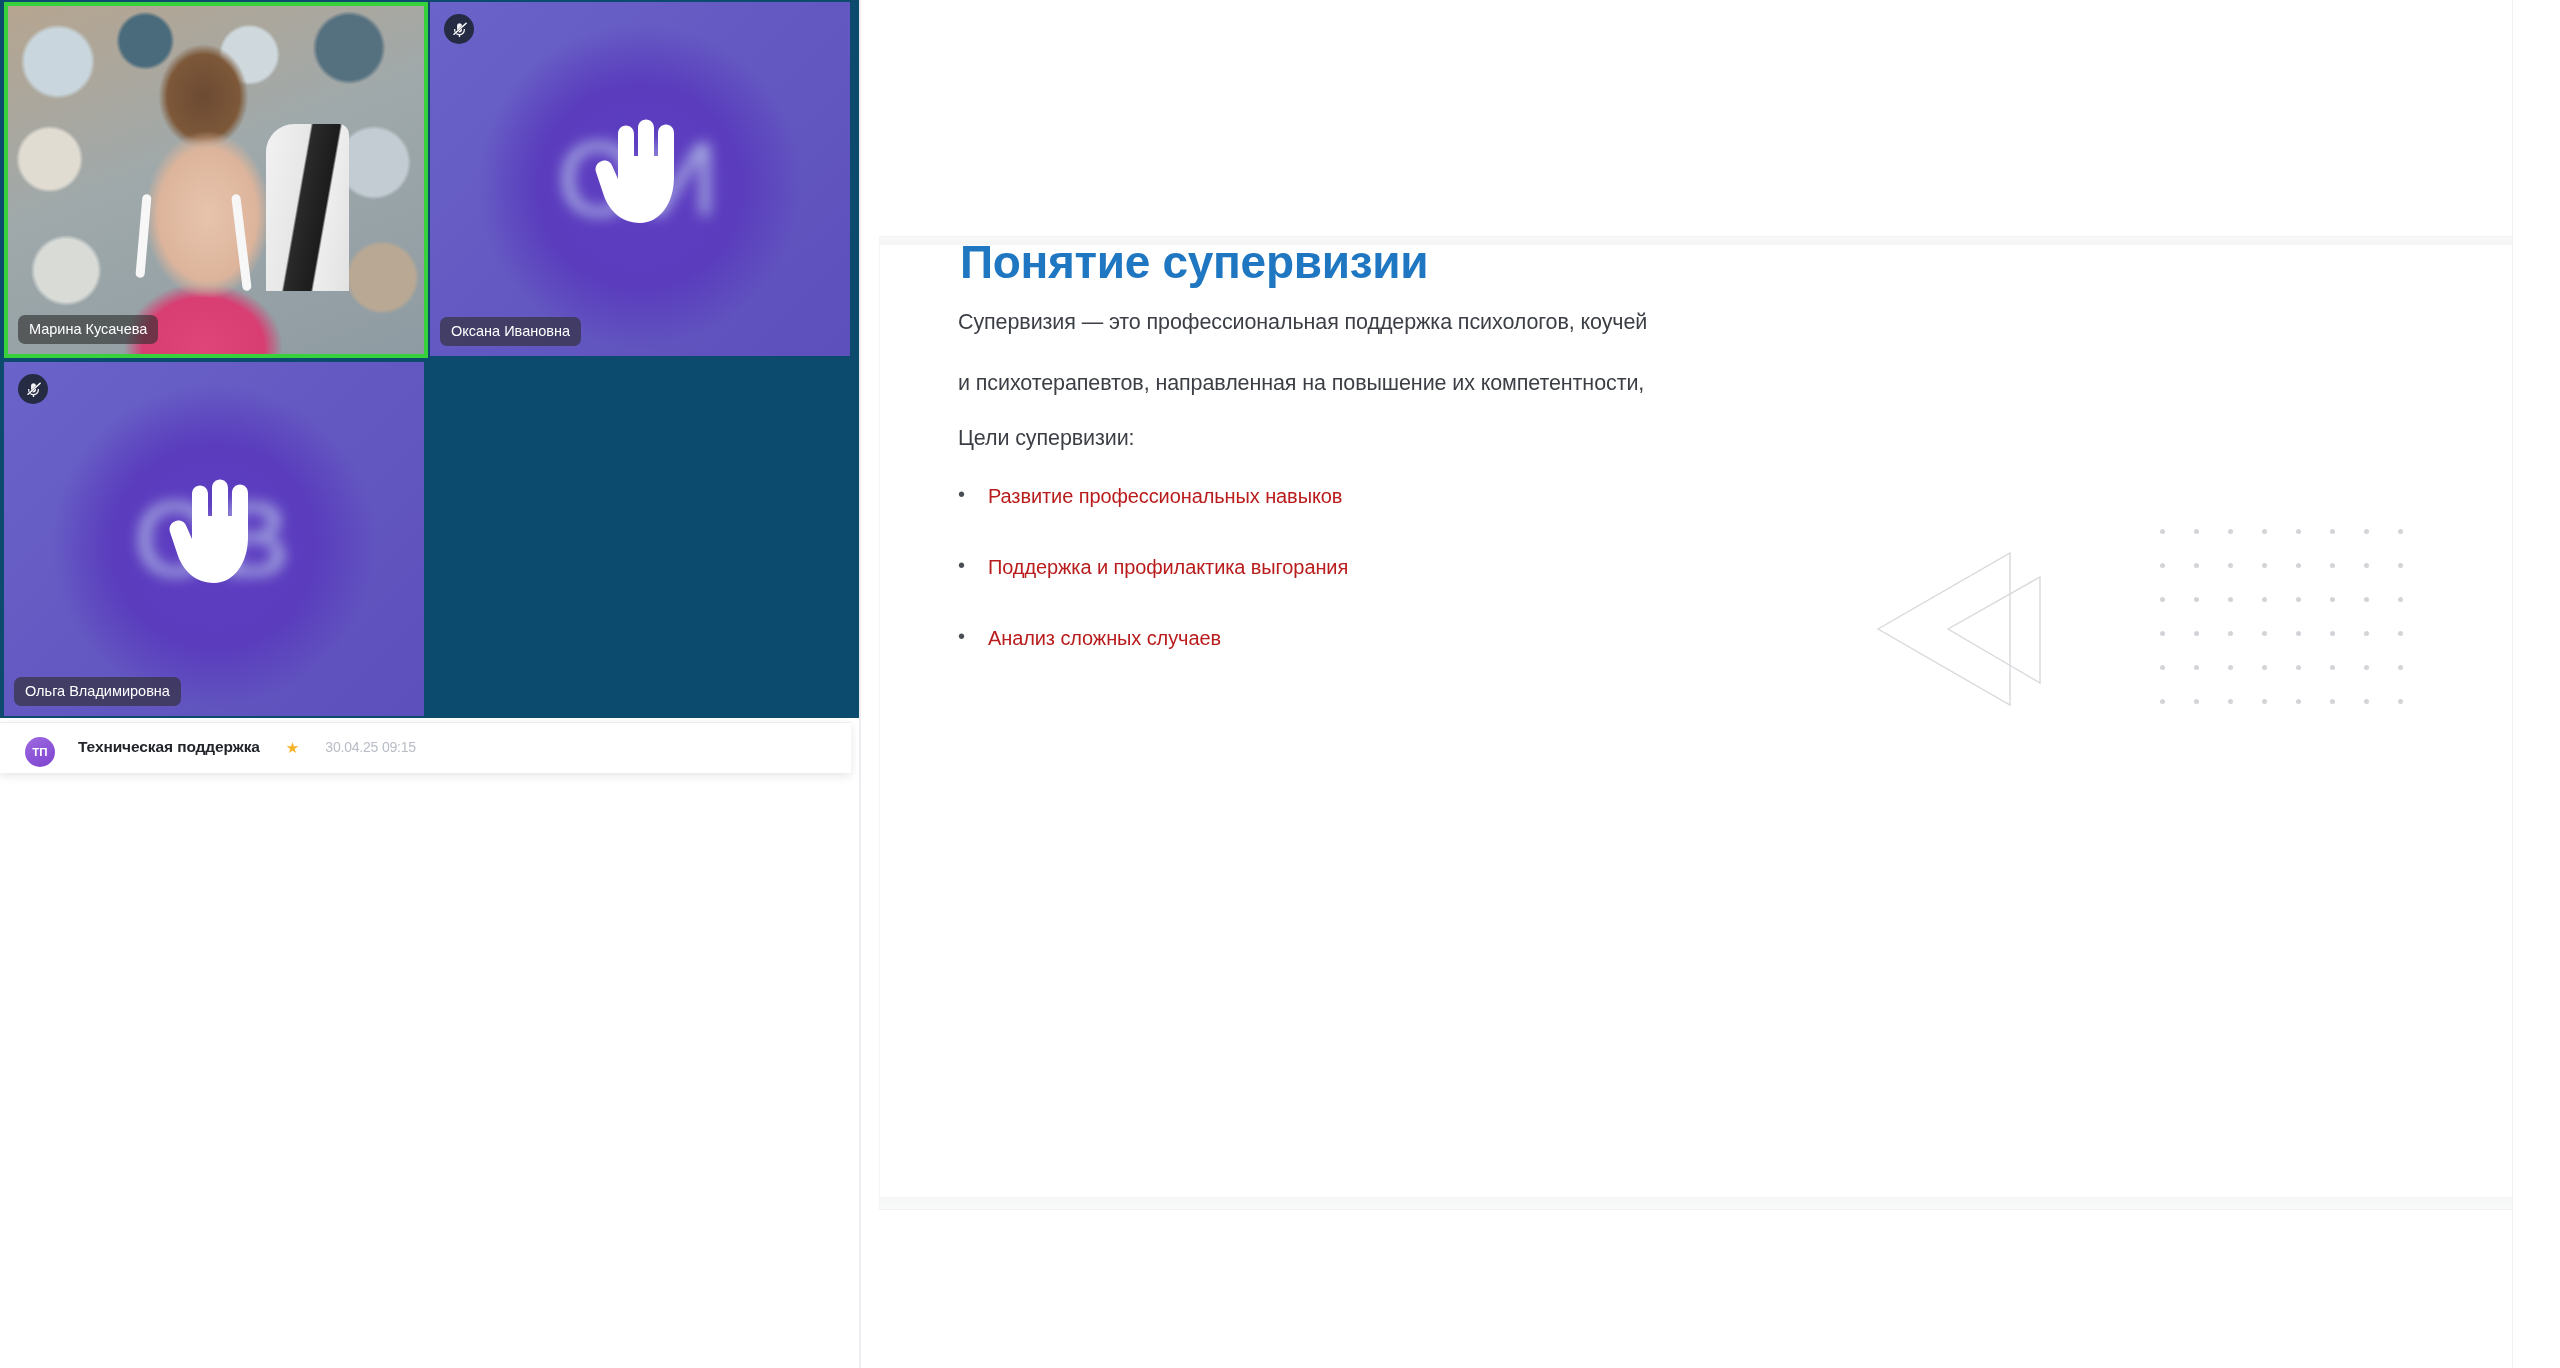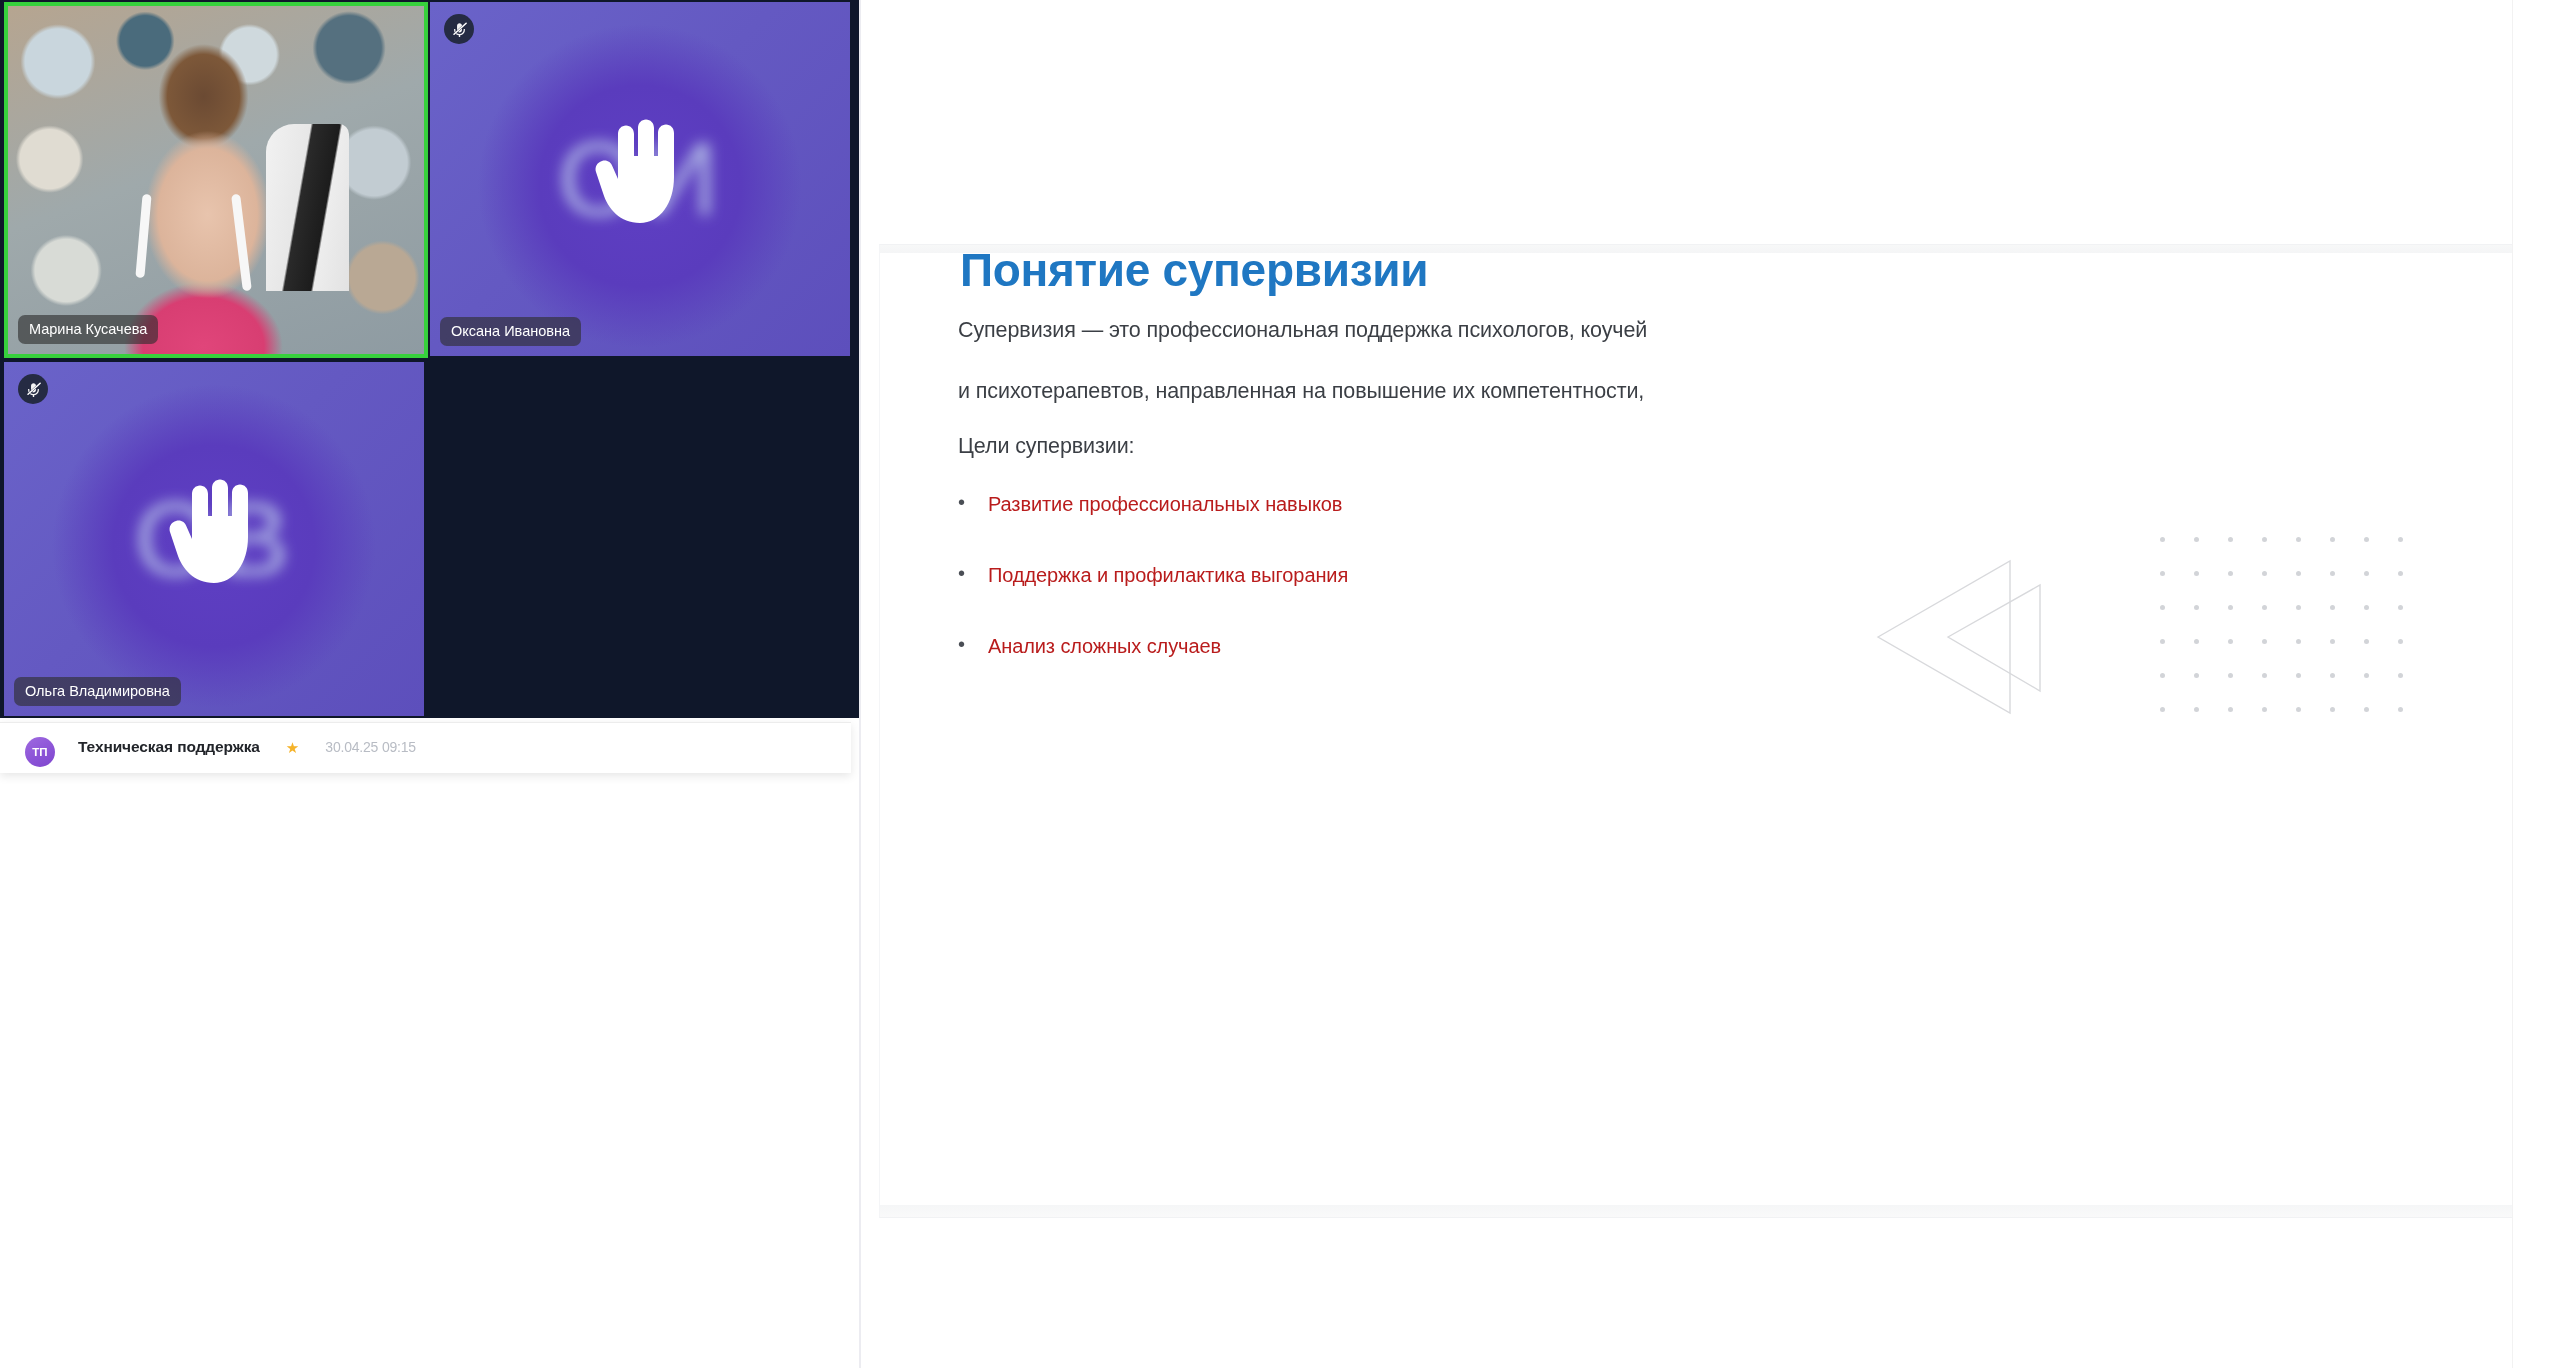--- a/index.html
+++ b/index.html
@@ -7,21 +7,21 @@
     width: 2560px; height: 1368px;
     background: #ffffff;
     font-family: "Liberation Sans", sans-serif;
     overflow: hidden;
   }
   #app { position: relative; width: 2560px; height: 1368px; background:#ffffff; }
 
   
   #left-col {
     position: absolute; left: 0; top: 0; width: 861px; height: 1368px;
-    background: #0f172a;
+    background: #0c4a6e;
     border-right: 2px solid #ececf1;
   }
 
   
   #video-grid {
     position: absolute; left: 0; top: 0; width: 849px; height: 718px;
   }
   .tile { position: absolute; overflow: hidden; }
   .tile-1 { left: 4px;   top: 2px;  width: 424px; height: 356px; }
   .tile-2 { left: 430px; top: 2px;  width: 420px; height: 354px; text-align: right; }
@@ -132,21 +132,20 @@
     background:#ffffff;
   }
   #slide {
     position:absolute; left:16px; top:236px; width:1645px; height:974px;
     background:#ffffff;
     border-top:1px solid #f1f2f4;
     border-bottom:1px solid #f1f2f4;
     border-left:1px solid #f4f5f7;
     border-right:1px solid #f4f5f7;
     overflow:hidden;
-    margin-top:8px;
   }
   #slide-band-top {
     position:absolute; left:0; top:-6px; width:100%; height:14px;
     background:linear-gradient(180deg,#fafafa,#f4f5f6);
   }
   #slide-band-bot {
     position:absolute; left:0; bottom:-4px; width:100%; height:16px;
     background:linear-gradient(0deg,#fbfbfb,#f5f6f7);
   }
   #slide-title {

